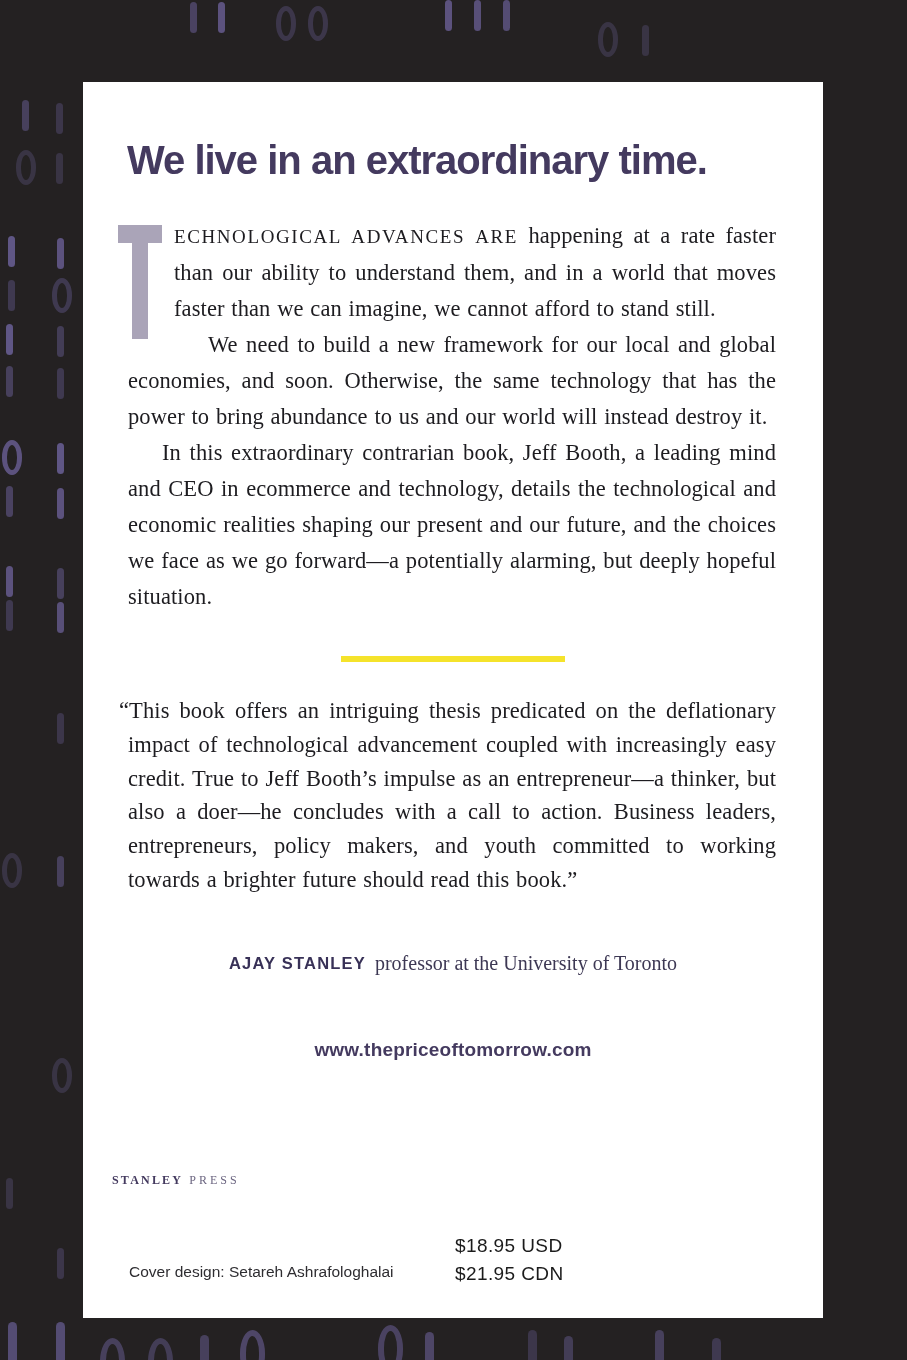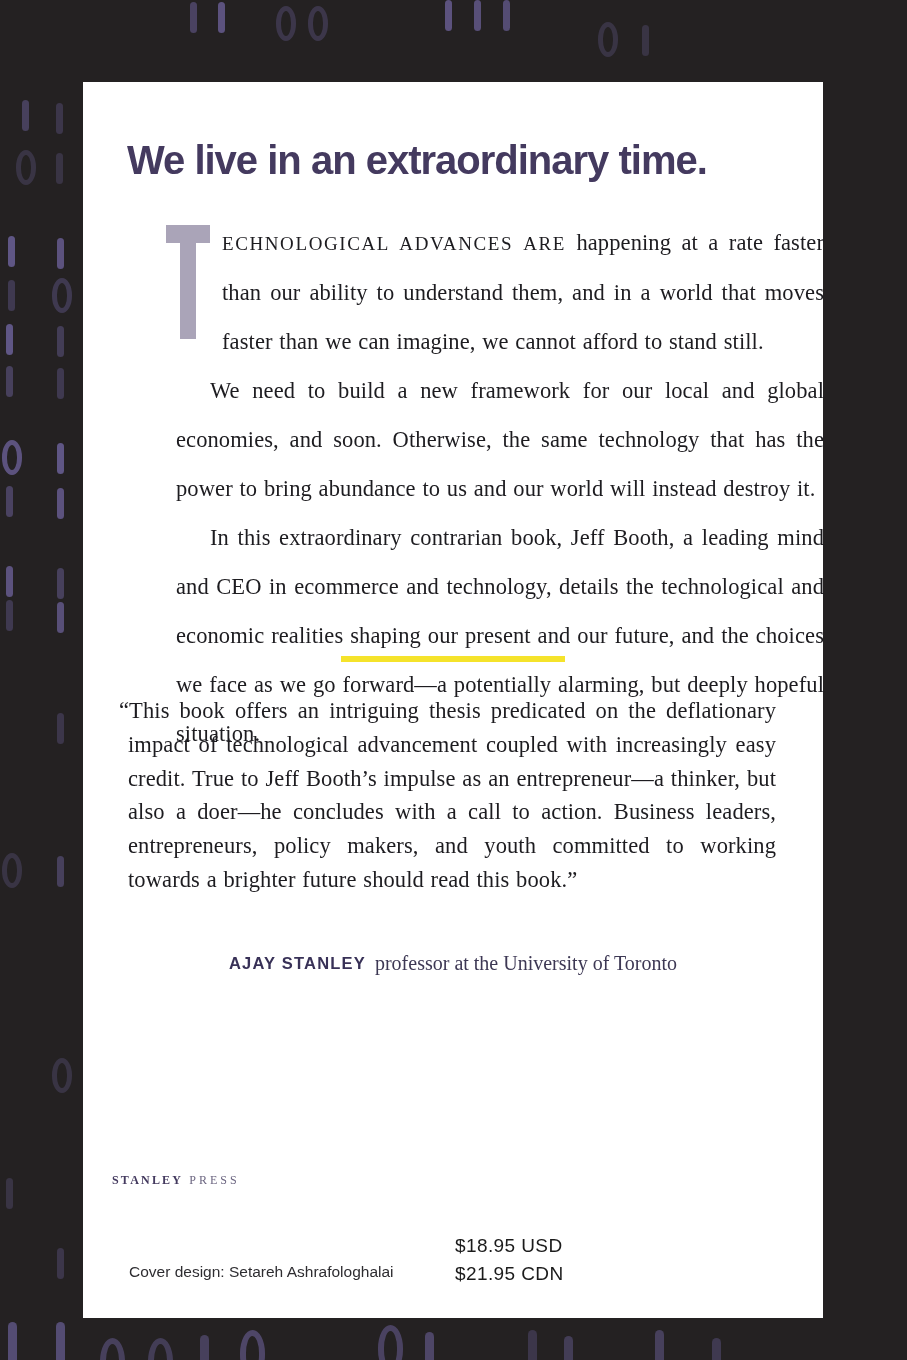--- a/index.html
+++ b/index.html
@@ -15,22 +15,22 @@
   .bit.lg.bit-0{width:25px;height:48px;border-width:6px;border-radius:13px/24px;}
 
   
   .card{position:absolute;left:83px;top:82px;width:740px;height:1236px;background:#ffffff;}
 
   .headline{position:absolute;left:44px;top:57px;margin:0;
     font-family:"Liberation Sans",sans-serif;font-weight:700;font-size:40px;line-height:1.05;
     letter-spacing:-1px;color:#443a5f;white-space:nowrap;}
 
   .body-copy{position:absolute;left:45px;width:648px;top:136px;
-    font-size:22.5px;line-height:49px;color:#1d1c20;text-align:justify;
-    word-spacing:1px;letter-spacing:0.1px;hyphens:auto;margin-left:48px;}
+    font-size:22.5px;line-height:36px;color:#1d1c20;text-align:justify;
+    word-spacing:1px;letter-spacing:0.1px;hyphens:auto;}
   .body-copy p{margin:0;}
   .body-copy p.indent{text-indent:34px;}
 
   .dropcap{float:left;width:44px;height:114px;margin:7px 12px 2px -10px;position:relative;}
   .dropcap .bar{position:absolute;top:0;left:0;width:44px;height:18px;background:#aaa4b8;}
   .dropcap .stem{position:absolute;top:0;left:14px;width:16px;height:114px;background:#aaa4b8;}
   .dropcap .sr{position:absolute;left:0;top:0;width:1px;height:1px;overflow:hidden;color:transparent;}
 
   .smallcaps{font-size:19px;letter-spacing:1.6px;}
 
@@ -175,20 +175,21 @@
     <div class="divider"></div>
 
     <p class="quote">“This book offers an intriguing thesis predicated on the deflationary impact of technological advancement coupled with increasingly easy credit. True to Jeff Booth’s impulse as an entrepreneur—a thinker, but also a doer—he concludes with a call to action. Business leaders, entrepreneurs, policy makers, and youth committed to working towards a brighter future should read this book.”</p>
 
     <div class="attribution">
       <div>
         <span class="attr-name">AJAY STANLEY</span><span>professor at the University of Toronto</span>
       </div>
     </div>
 
+    <div class="website">www.thepriceoftomorrow.com</div>
 
     <div class="publisher">
       <span class="pub-bold">STANLEY</span><span class="pub-light">PRESS</span>
     </div>
 
 
     <div class="cover-design">Cover design: Setareh Ashrafologhalai</div>
 
     <div class="prices">
       <div>$18.95 USD</div>

